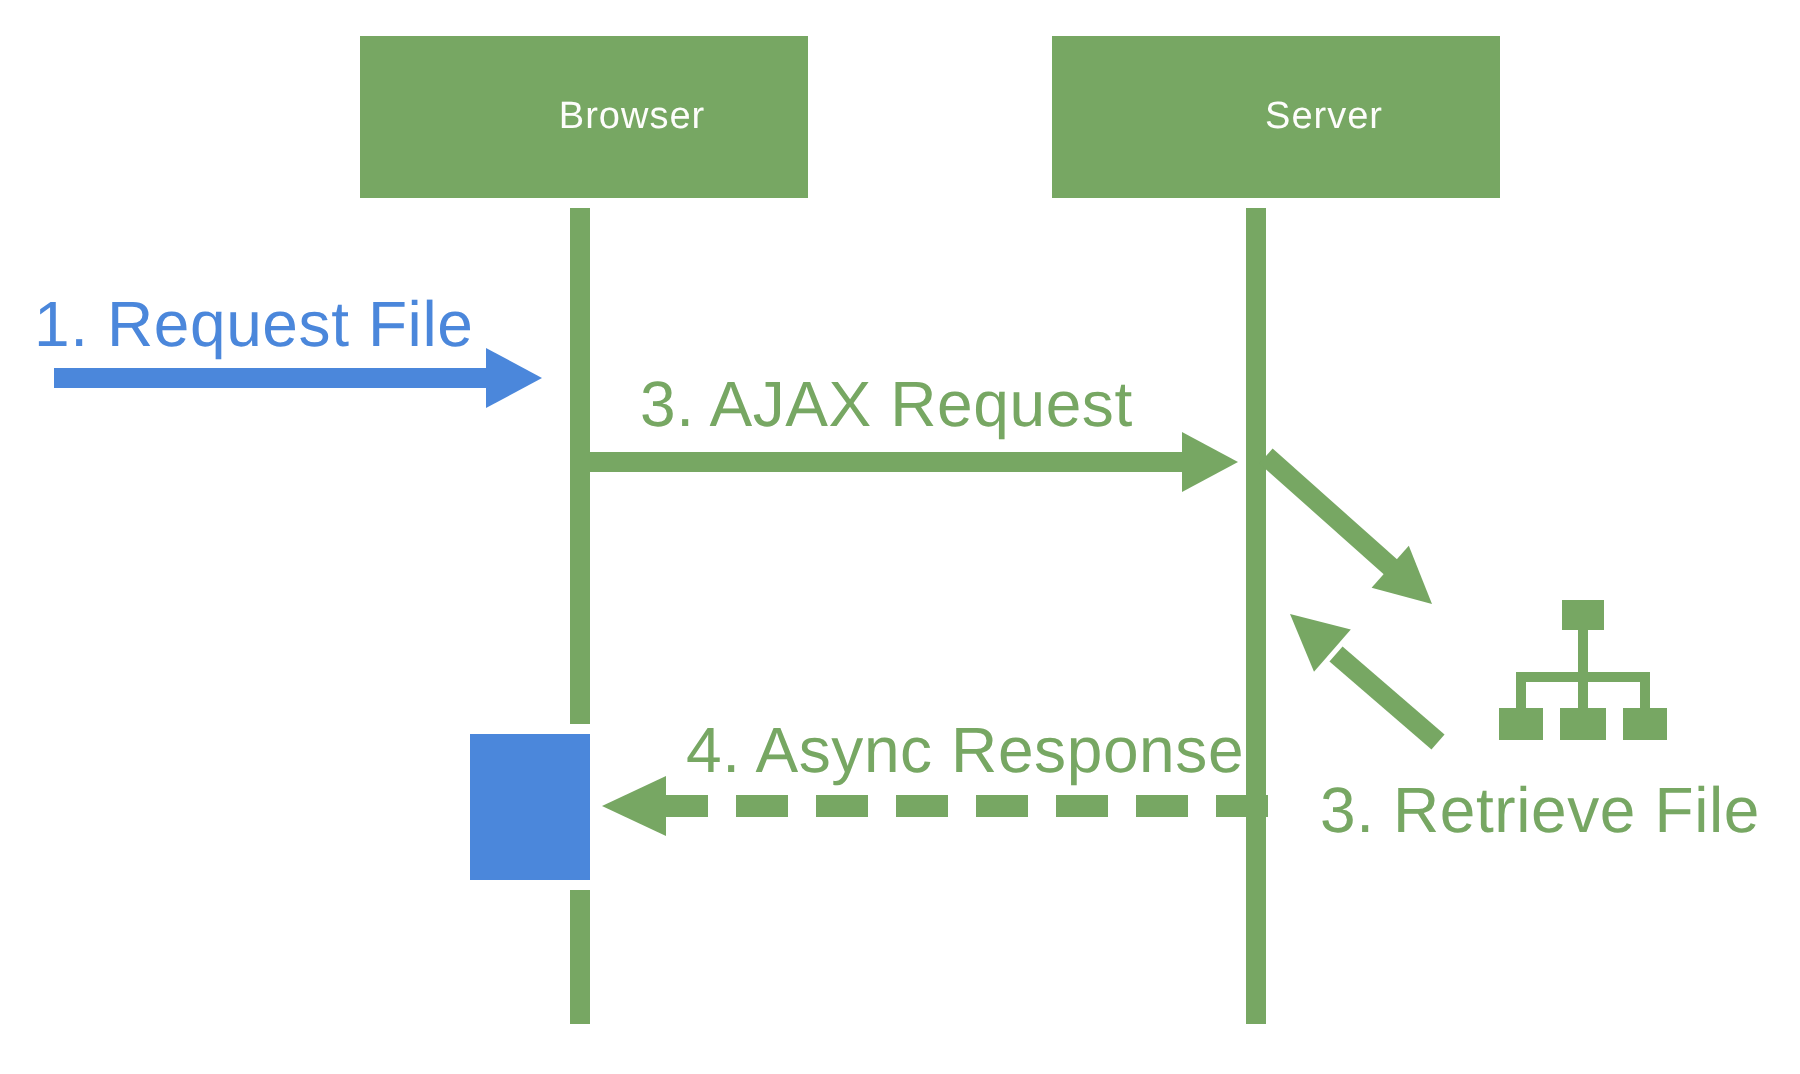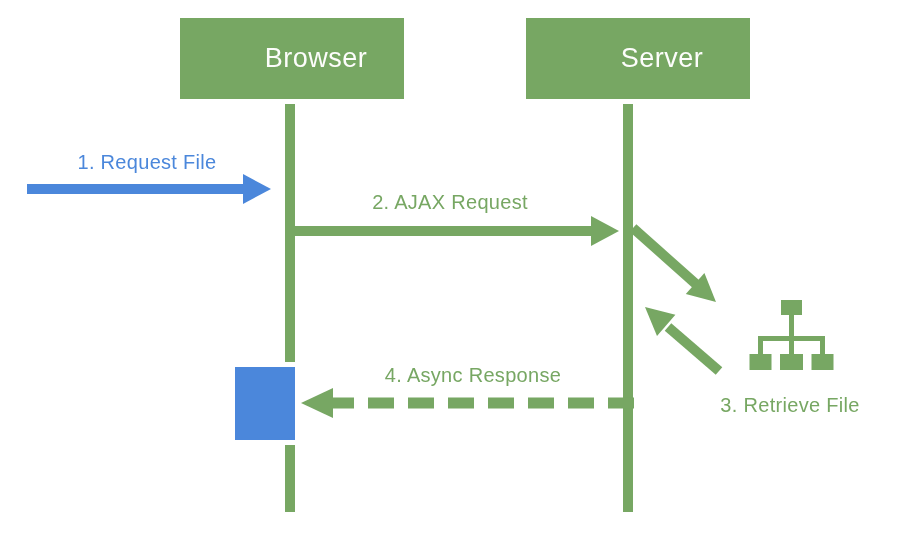--- a/index.html
+++ b/index.html
@@ -22,21 +22,21 @@
     position: absolute;
     width: 224px;
     height: 81px;
     background: var(--green);
     display: flex;
     align-items: center;
     justify-content: center;
   }
   .actor-box span {
     color: var(--white-text);
-    font-size: 27px;
+    font-size: 19px;
     letter-spacing: 0.5px;
     margin-left: 48px;
   }
   .actor-browser { left: 180px; top: 18px; }
   .actor-server  { left: 526px; top: 18px; text-align: right; }
 
   .lifeline {
     position: absolute;
     width: 10px;
     background: var(--green);
@@ -62,22 +62,22 @@
     height: 537px;
   }
   .stroke-green { stroke: var(--green); }
   .fill-green   { fill: var(--green); }
   .stroke-blue  { stroke: var(--blue); }
   .fill-blue    { fill: var(--blue); }
 
   .step-label {
     position: absolute;
     width: 260px;
-    text-align: center;
-    font-size: 20px;
+    text-align: left;
+    font-size: 32px;
     line-height: 28px;
     letter-spacing: 0.3px;
     white-space: nowrap;
   }
   .label-blue  { color: var(--blue); }
   .label-green { color: var(--green); }
 
   .step-1-label { left: 17px;  top: 148px; }
   .step-2-label { left: 320px; top: 188px; }
   .step-3-label { left: 660px; top: 391px; }
@@ -132,17 +132,17 @@
     <g>
       <rect class="fill-green" x="781" y="300" width="21" height="15"></rect>
       <path class="stroke-green" fill="none" stroke-width="5" d="M791.5 314 V 339 M758 338.5 H 825 M760.5 339 V 355 M791.5 339 V 355 M822.5 339 V 355"></path>
       <rect class="fill-green" x="749.5" y="354" width="22" height="16"></rect>
       <rect class="fill-green" x="780" y="354" width="23" height="16"></rect>
       <rect class="fill-green" x="811.5" y="354" width="22" height="16"></rect>
     </g>
   </svg>
 
   <div class="step-label label-blue step-1-label">1. Request File</div>
-  <div class="step-label label-green step-2-label">2. AJAX Request</div>
+  <div class="step-label label-green step-2-label">3. AJAX Request</div>
   <div class="step-label label-green step-3-label">3. Retrieve File</div>
   <div class="step-label label-green step-4-label">4. Async Response</div>
 
 </div>
 
 </body></html>

